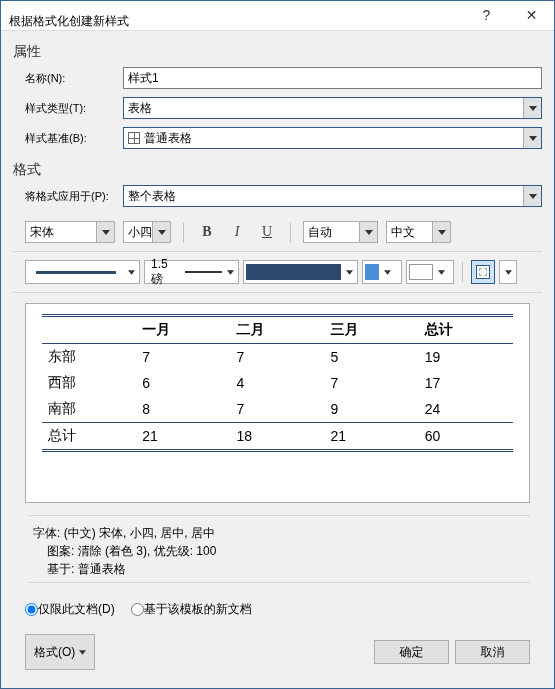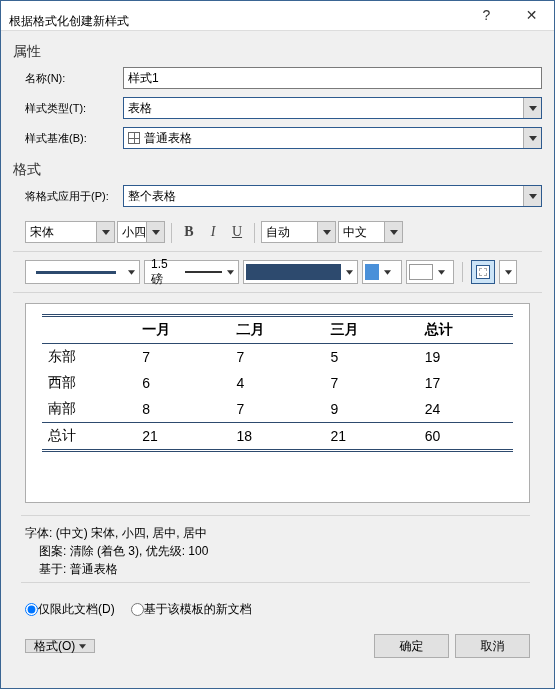--- a/index.html
+++ b/index.html
@@ -11,21 +11,21 @@
 .content { flex: 1; background: #f0f0f0; padding: 8px 12px; display: flex; flex-direction: column; }
 .section-label { font-size: 14px; color: #333; margin: 4px 0 6px 0; }
 .row { display: flex; align-items: center; margin-bottom: 8px; }
 .row-label { width: 110px; padding-left: 12px; font-size: 11px; }
 .row-input { flex: 1; border-radius: 7px; }
 input[type=text].tb { width: 100%; height: 22px; border: 1px solid #7a7a7a; padding: 0 4px; font-size: 12px; background: #fff; }
 .dd { position: relative; width: 100%; height: 22px; border: 1px solid #2d5a8e; background: #fff; display: flex; align-items: center; padding: 0 4px; }
 .dd .dd-text { flex: 1; font-size: 12px; overflow: hidden; white-space: nowrap; }
 .dd .dd-arrow { width: 18px; height: 20px; background: #e1e1e1; border-left: 1px solid #adadad; display: flex; align-items: center; justify-content: center; margin-right: -4px; }
 .dd .dd-arrow svg { width: 8px; height: 5px; }
-.toolbar { display: flex; align-items: flex-end; gap: 2px; margin: 6px 0 8px 0; padding-left: 12px; }
+.toolbar { display: flex; align-items: flex-end; gap: 8px; margin: 6px 0 8px 0; padding-left: 12px; }
 .dd.small { width: 90px; border: 1px solid #adadad; }
 .dd.tiny { width: 48px; border: 1px solid #adadad; }
 .sep { width: 1px; height: 20px; background: #c0c0c0; margin: 0 4px; }
 .fmtbtn { width: 22px; height: 22px; border: 1px solid transparent; background: transparent; display: flex; align-items: center; justify-content: center; font-family: "Times New Roman", serif; font-size: 14px; color: #444; }
 .fmtbtn.bold { font-weight: bold; }
 .fmtbtn.italic { font-style: italic; }
 .fmtbtn.under { text-decoration: underline; }
 .toolbar2 { display: flex; align-items: center; gap: 4px; margin-bottom: 10px; padding: 0 12px; border-top: 1px solid #d5d5d5; border-bottom: 1px solid #d5d5d5; padding-top: 8px; padding-bottom: 8px; }
 .swatchbtn { height: 24px; border: 1px solid #adadad; background: #fff; display: flex; align-items: center; padding: 2px; gap: 2px; }
 .swatchbtn .inner { height: 16px; }
@@ -35,25 +35,25 @@
 .color-swatch { width: 30px; height: 16px; background: #2d4a6e; }
 .fill-swatch { width: 14px; height: 14px; background: #4a90d9; }
 .nocolor { width: 24px; height: 16px; border: 1px solid #999; background: #fff; }
 .apply-btn { width: 24px; height: 24px; border: 1px solid #adadad; background: #e5f1fb; display: flex; align-items: center; justify-content: center; }
 .apply-btn.active { background: #cce4f7; border-color: #2d5a8e; }
 .preview { margin: 0 12px; border: 1px solid #adadad; background: #fff; height: 200px; padding: 10px 16px; overflow: hidden; }
 .sample-table { width: 100%; border-collapse: collapse; font-size: 14px; }
 .sample-table tr.header td { border-top: 3px double #2d4a6e; border-bottom: 1px solid #2d4a6e; font-weight: bold; padding: 4px 6px; }
 .sample-table td { padding: 4px 6px; }
 .sample-table tr.total td { border-top: 1px solid #2d4a6e; border-bottom: 3px double #2d4a6e; }
-.desc { margin: 12px 12px 8px 8px; border-top: 1px solid #d5d5d5; border-bottom: 1px solid #d5d5d5; padding: 8px 4px; font-size: 12px; line-height: 1.5; height: 68px; overflow-y: auto; }
+.desc { margin: 12px 12px 8px 16px; border-top: 1px solid #d5d5d5; border-bottom: 1px solid #d5d5d5; padding: 8px 4px; font-size: 12px; line-height: 1.5; height: 68px; overflow-y: auto; }
 .radios { display: flex; align-items: center; gap: 16px; margin: 10px 12px; font-size: 12px; }
 .radios label { display: flex; align-items: center; gap: 0; }
 .footer { display: flex; align-items: center; padding: 6px 12px 10px 12px; }
-.format-btn { height: 14px; border: 1px solid #adadad; background: #e1e1e1; padding: 0 8px; display: flex; align-items: center; gap: 4px; font-size: 12px; }
+.format-btn { height: 36px; border: 1px solid #adadad; background: #e1e1e1; padding: 0 8px; display: flex; align-items: center; gap: 4px; font-size: 12px; }
 .spacer { flex: 1; }
 .okbtn, .cancelbtn { width: 75px; height: 24px; border: 1px solid #adadad; background: #e1e1e1; font-size: 12px; margin-left: 6px; }
 .table-icon { width: 12px; height: 12px; display: inline-block; border: 1px solid #666; background: linear-gradient(#666 0 0) center/100% 1px no-repeat, linear-gradient(#666 0 0) center/1px 100% no-repeat; margin-right: 4px; vertical-align: middle; }
 .border-icon { width: 14px; height: 14px; border: 1px solid #2d5a8e; background: #fff; position: relative; }
 .border-icon::before { content: ''; position: absolute; inset: 2px; border: 1px dashed #aaa; }
 .chevron { width: 7px; height: 7px; }
 </style>
 </head>
 <body>
 

